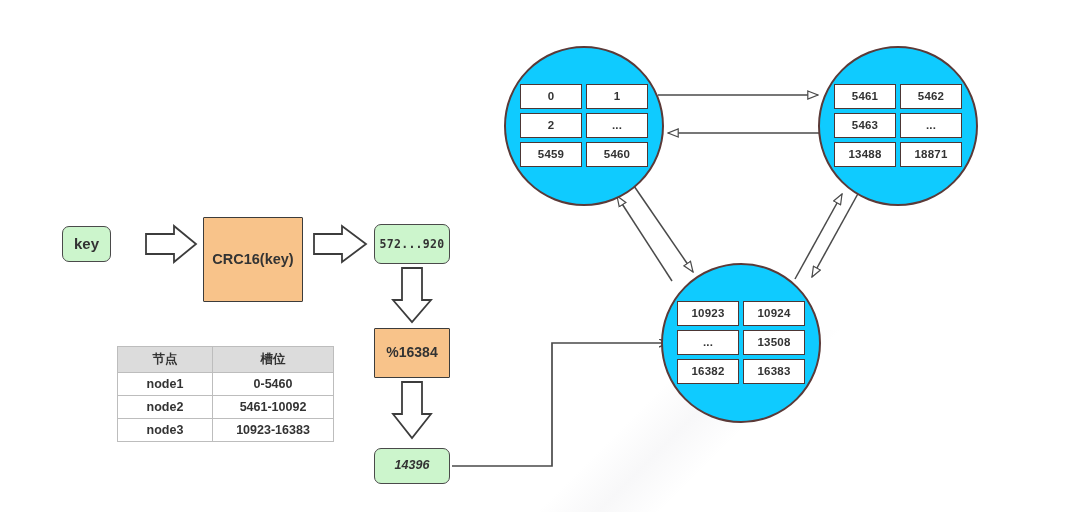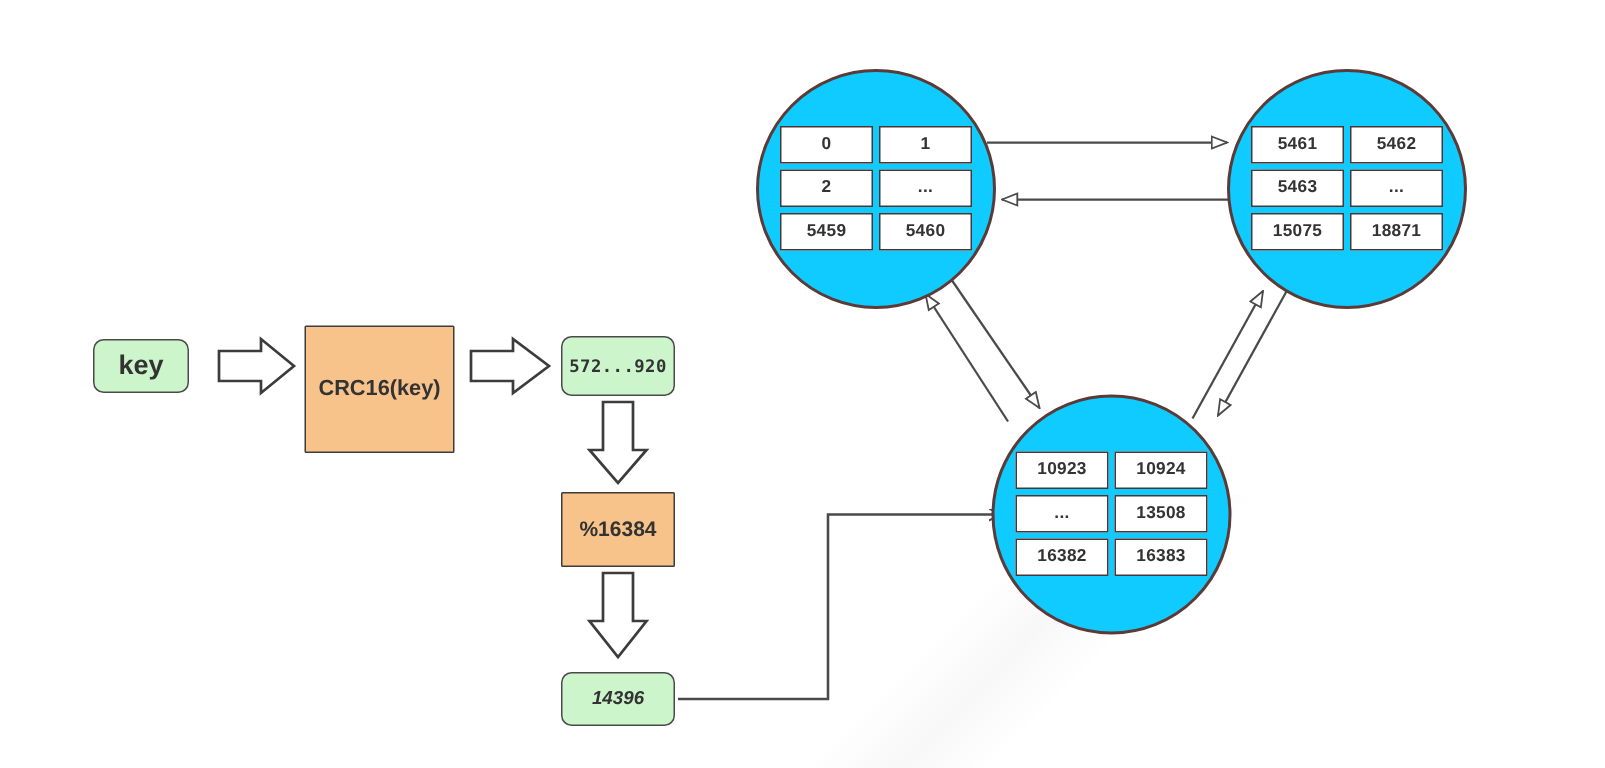--- a/index.html
+++ b/index.html
@@ -33,21 +33,21 @@
     background:#ccf5cc;
     border:1.6px solid #4a4a4a;
     border-radius:7px;
   }
   .orange{
     background:#f8c38a;
     border:1.8px solid #3c3c3c;
     border-radius:1px;
   }
 
-  #key-box{left:62px;top:226px;width:64px;height:36px;font-size:18px;}
+  #key-box{left:62px;top:226px;width:49px;height:36px;font-size:15px;}
   #crc-box{left:203px;top:205px;width:100px;height:85px;font-size:14.5px;margin-top:12px;}
   #hash-box{left:374px;top:224px;width:76px;height:40px;font-size:11.5px;font-family:"DejaVu Sans Mono","Liberation Mono",monospace;letter-spacing:.3px;}
   #mod-box{left:374px;top:328px;width:76px;height:50px;font-size:14px;}
   #slot-box{left:374px;top:448px;width:76px;height:36px;font-size:12.5px;font-style:italic;}
 
   
   #node-table{
     position:absolute;left:117px;top:346px;
     border-collapse:collapse;
     font-size:12.5px;
@@ -138,39 +138,61 @@
   <div class="box green" id="key-box">key</div>
 
   <div class="box orange" id="crc-box">CRC16(key)</div>
 
   <div class="box green" id="hash-box">572...920</div>
 
   <div class="box orange" id="mod-box">%16384</div>
 
   <div class="box green" id="slot-box">14396</div>
 
+  <table id="node-table">
+    <thead>
+      <tr>
+        <th>节点</th>
+        <th>槽位</th>
+      </tr>
+    </thead>
+    <tbody>
+      <tr>
+        <td>node1</td>
+        <td>0-5460</td>
+      </tr>
+      <tr>
+        <td>node2</td>
+        <td>5461-10092</td>
+      </tr>
+      <tr>
+        <td>node3</td>
+        <td>10923-16383</td>
+      </tr>
+    </tbody>
+  </table>
 
   <div class="node-circle" id="node1-circle">
     <div class="slot-grid">
       <div class="slot">0</div>
       <div class="slot">1</div>
       <div class="slot">2</div>
       <div class="slot">...</div>
       <div class="slot">5459</div>
       <div class="slot">5460</div>
     </div>
   </div>
 
   <div class="node-circle" id="node2-circle">
     <div class="slot-grid">
       <div class="slot">5461</div>
       <div class="slot">5462</div>
       <div class="slot">5463</div>
       <div class="slot">...</div>
-      <div class="slot">15075</div>
+      <div class="slot">13488</div>
       <div class="slot">18871</div>
     </div>
   </div>
 
   <div class="node-circle" id="node3-circle">
     <div class="slot-grid">
       <div class="slot">10923</div>
       <div class="slot">10924</div>
       <div class="slot">...</div>
       <div class="slot">13508</div>

